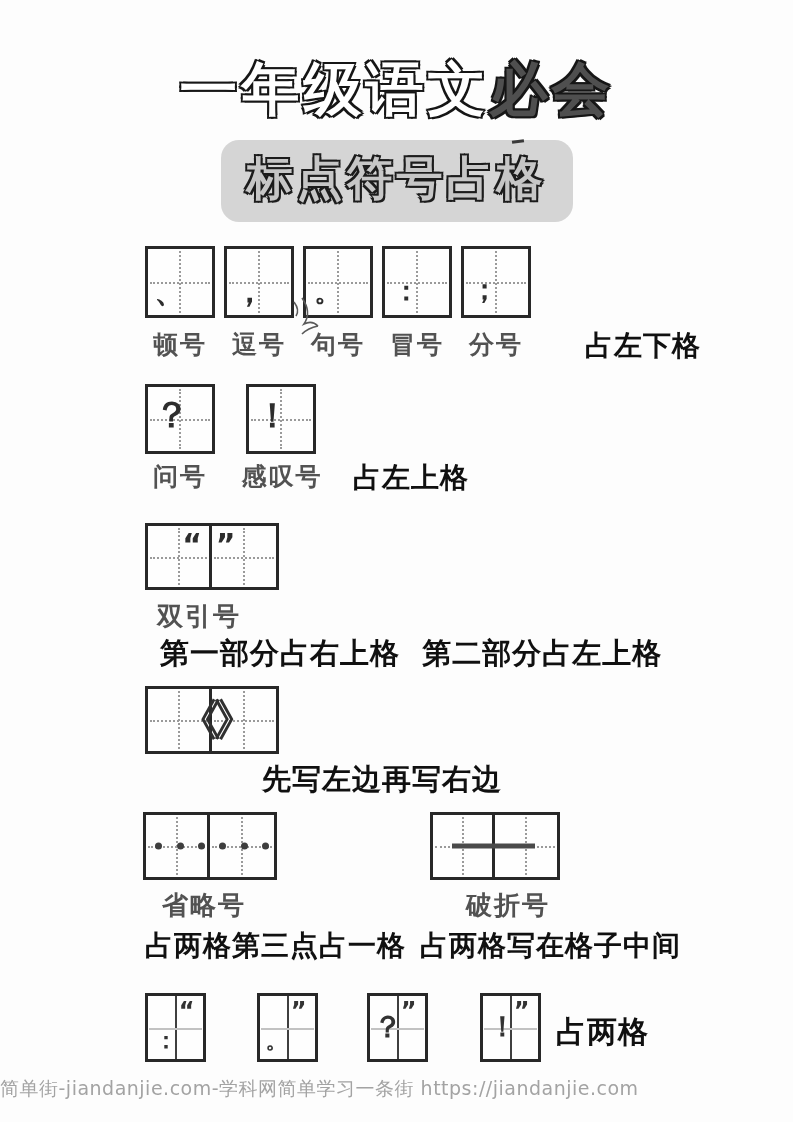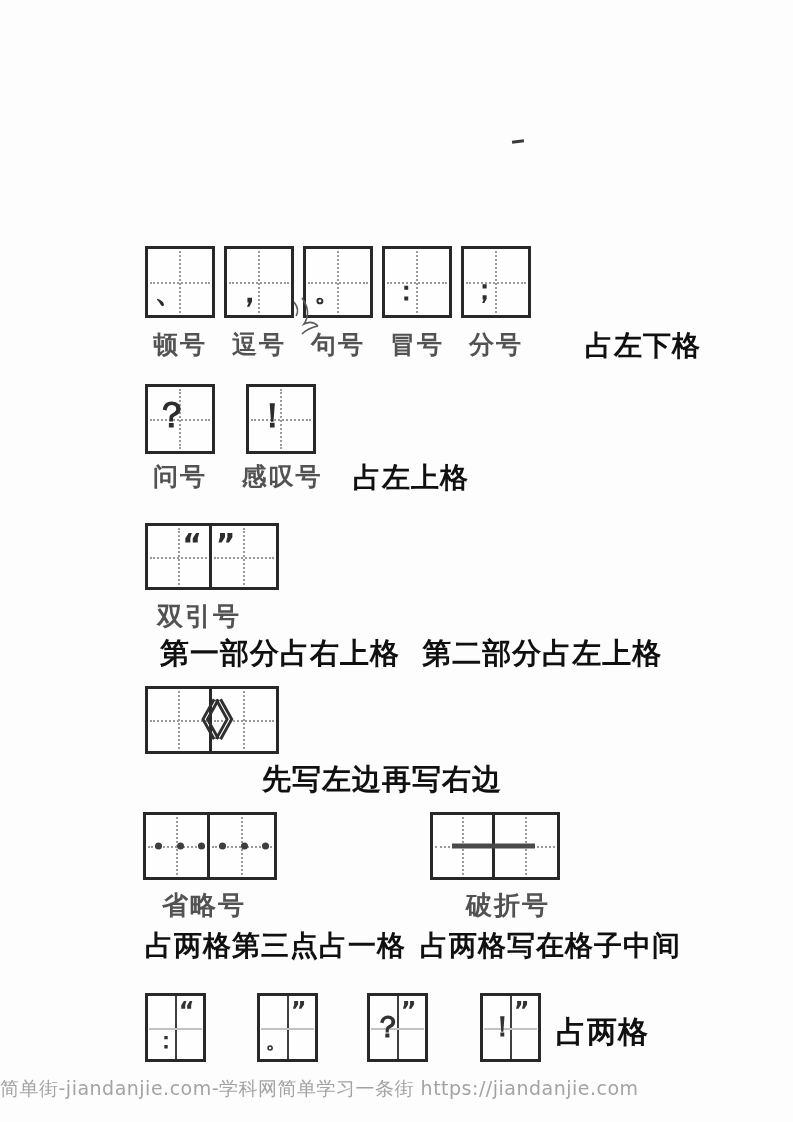--- a/index.html
+++ b/index.html
@@ -80,21 +80,29 @@
   .footer-line { position:absolute; top:1076px; left:0; right:0; text-align:left;
     color:#a3a3a3; font-size:19px; letter-spacing:0.5px; white-space:pre; }
 
   .scribble { position:absolute; z-index:4; }
 </style>
 </head>
 <body>
 
 <div class="page">
 
-
+  <div class="title-row">
+    <span class="title-main">一年级语文</span><span class="title-accent">必会</span>
+  </div>
+
+  <div class="subtitle-wrap">
+    <span class="subtitle-badge">
+      <span class="subtitle-text">标点符号占格</span>
+    </span>
+  </div>
   <div class="stray-dash" style="left:512px; top:140px;"></div>
 
   <div class="tzg" style="left:145px; top:246px; width:70px; height:72px;">
     <div class="vguide"></div>
     <div class="hguide"></div>
     <span class="mark" style="left:10%; top:42%; font-size:30px;">、</span>
   </div>
   <div class="tzg" style="left:224px; top:246px; width:70px; height:72px;">
     <div class="vguide"></div>
     <div class="hguide"></div>

